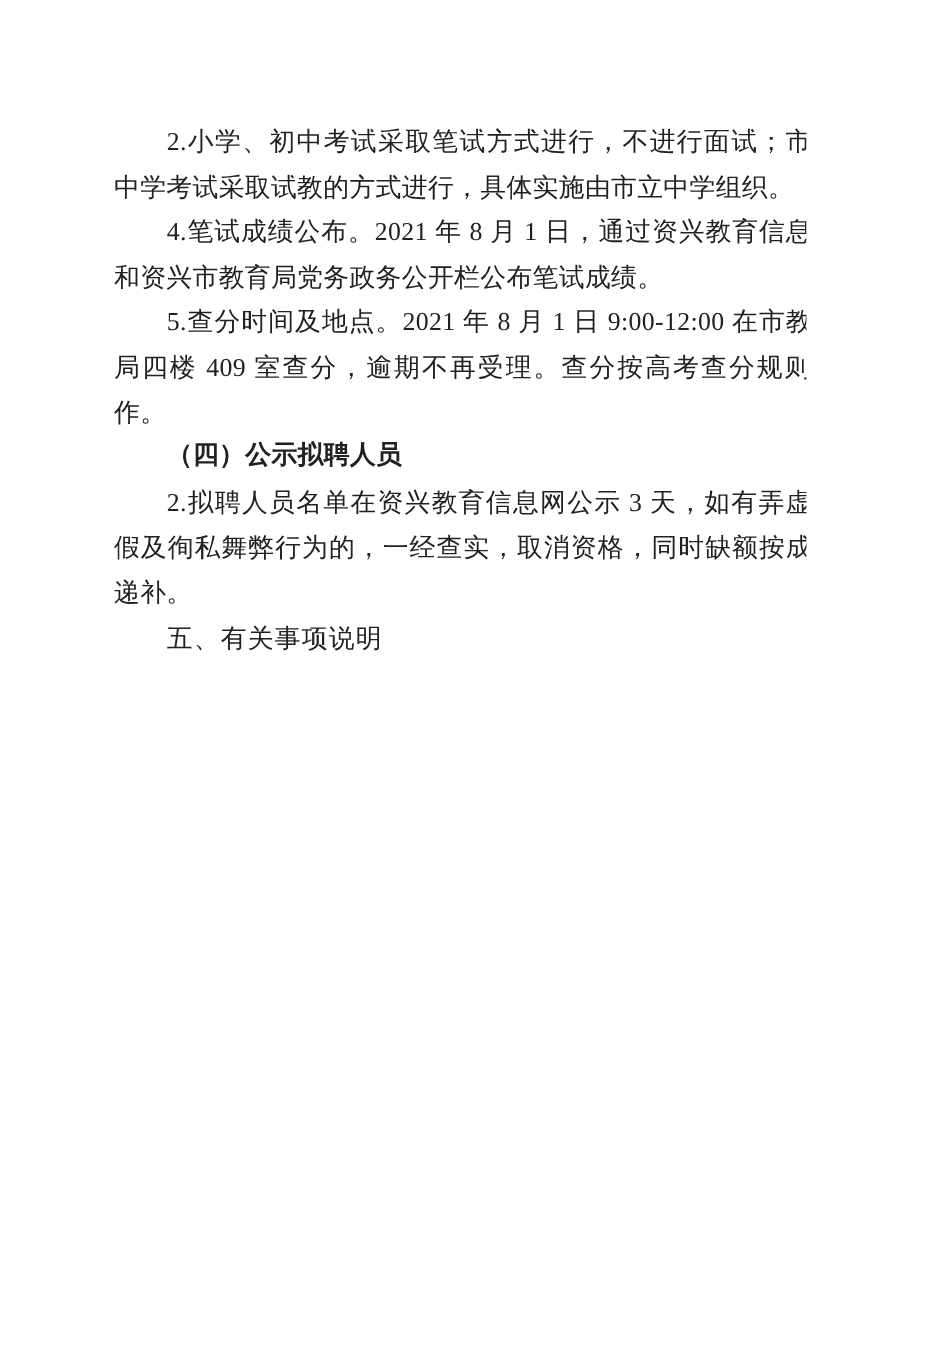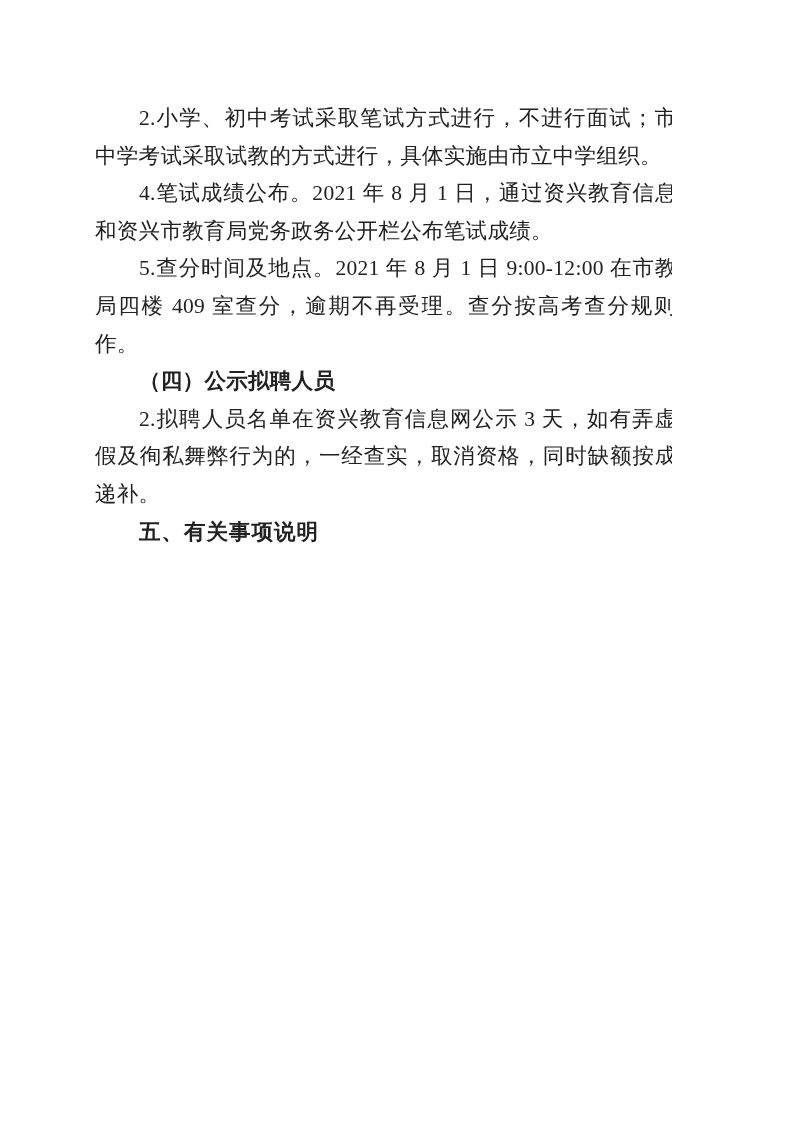--- a/index.html
+++ b/index.html
@@ -29,24 +29,24 @@
     color: #212121;
     text-align: justify;
     text-align-last: left;
     text-indent: 44px;
     letter-spacing: 0.3px;
     word-break: break-all;
     font-family: "Liberation Serif", "DejaVu Serif", serif;
   }
   .content p.heading-kai {
     font-weight: 700;
-    font-family: Liberation Serif, serif;
+    font-family: Liberation Mono, monospace;
   }
   .content p.heading-hei {
-    font-weight: 700;
+    font-weight: 400;
     font-family: "Liberation Sans", "DejaVu Sans", sans-serif;
     letter-spacing: 1px;
   }
   .page-number {
     position: absolute;
     left: 688px;
     top: 1004px;
     font-size: 15px;
     line-height: 20px;
     color: #212121;

